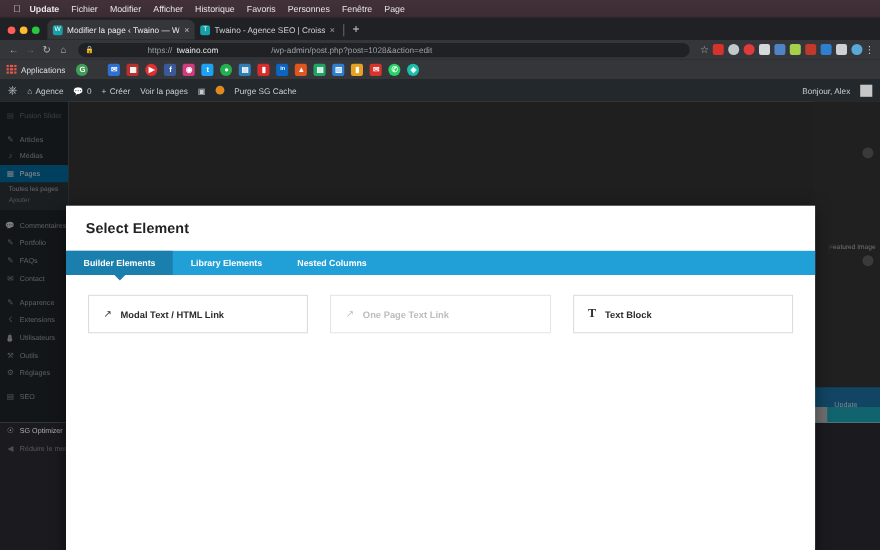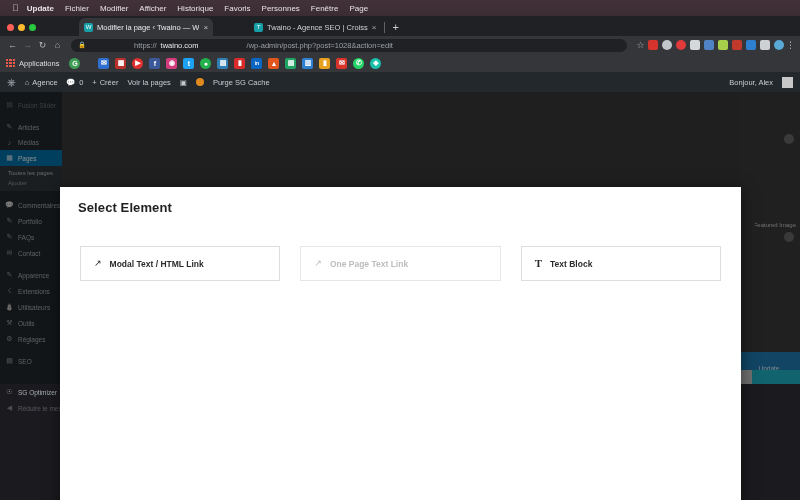--- a/index.html
+++ b/index.html
@@ -34,21 +34,21 @@
     height: 20px; background: #202124;
     display: flex; align-items: flex-end;
     padding-left: 5px; position: relative; z-index: 59;
   }
   .traffic { display: flex; align-items: center; gap: 4px; padding: 0 7px 5px 2px; }
   .traffic i { width: 7px; height: 7px; border-radius: 50%; display: block; }
   .tab {
     height: 18px; border-radius: 6px 6px 0 0;
     display: flex; align-items: center; gap: 4px;
     padding: 0 5px; font-size: 7.5px; color: #cfd2d4;
-    max-width: 148px; min-width: 120px; overflow: hidden; margin-left: 36px;
+    max-width: 148px; min-width: 120px; overflow: hidden;
   }
   .tab.active { background: #35363a; color: #e8eaed; }
   .tab .fav { width: 9px; height: 9px; border-radius: 2px; background: #18a0a8; flex: none;
               display:flex;align-items:center;justify-content:center;color:#fff;font-size:6px;}
   .tab .ttl { overflow: hidden; white-space: nowrap; text-overflow: ellipsis; flex: 1; }
   .tab .x { font-size: 8px; opacity: .75; flex: none; }
   .tab-sep { width:1px;height:11px;background:#5f6368;margin:0 2px 3px;}
   .newtab { color: #c9ccce; font-size: 11px; padding: 0 6px 3px; }
 
   
@@ -424,20 +424,25 @@
     <div class="left-edge"></div>
 
     <div class="modal">
       <div class="modal-head">
         <span class="modal-title">Select Element</span>
         <span class="search-wrap">
           <span class="caret-mouse"></span>
         </span>
       </div>
 
+      <div class="tabs-bar">
+        <div class="mtab active">Builder Elements</div>
+        <div class="mtab">Library Elements</div>
+        <div class="mtab">Nested Columns</div>
+      </div>
 
       <div class="modal-body">
         <div class="cards">
           <div class="card">
             <span class="cic">↗</span>
             <span>Modal Text / HTML Link</span>
           </div>
           <div class="card disabled">
             <span class="cic">↗</span>
             <span>One Page Text Link</span>

